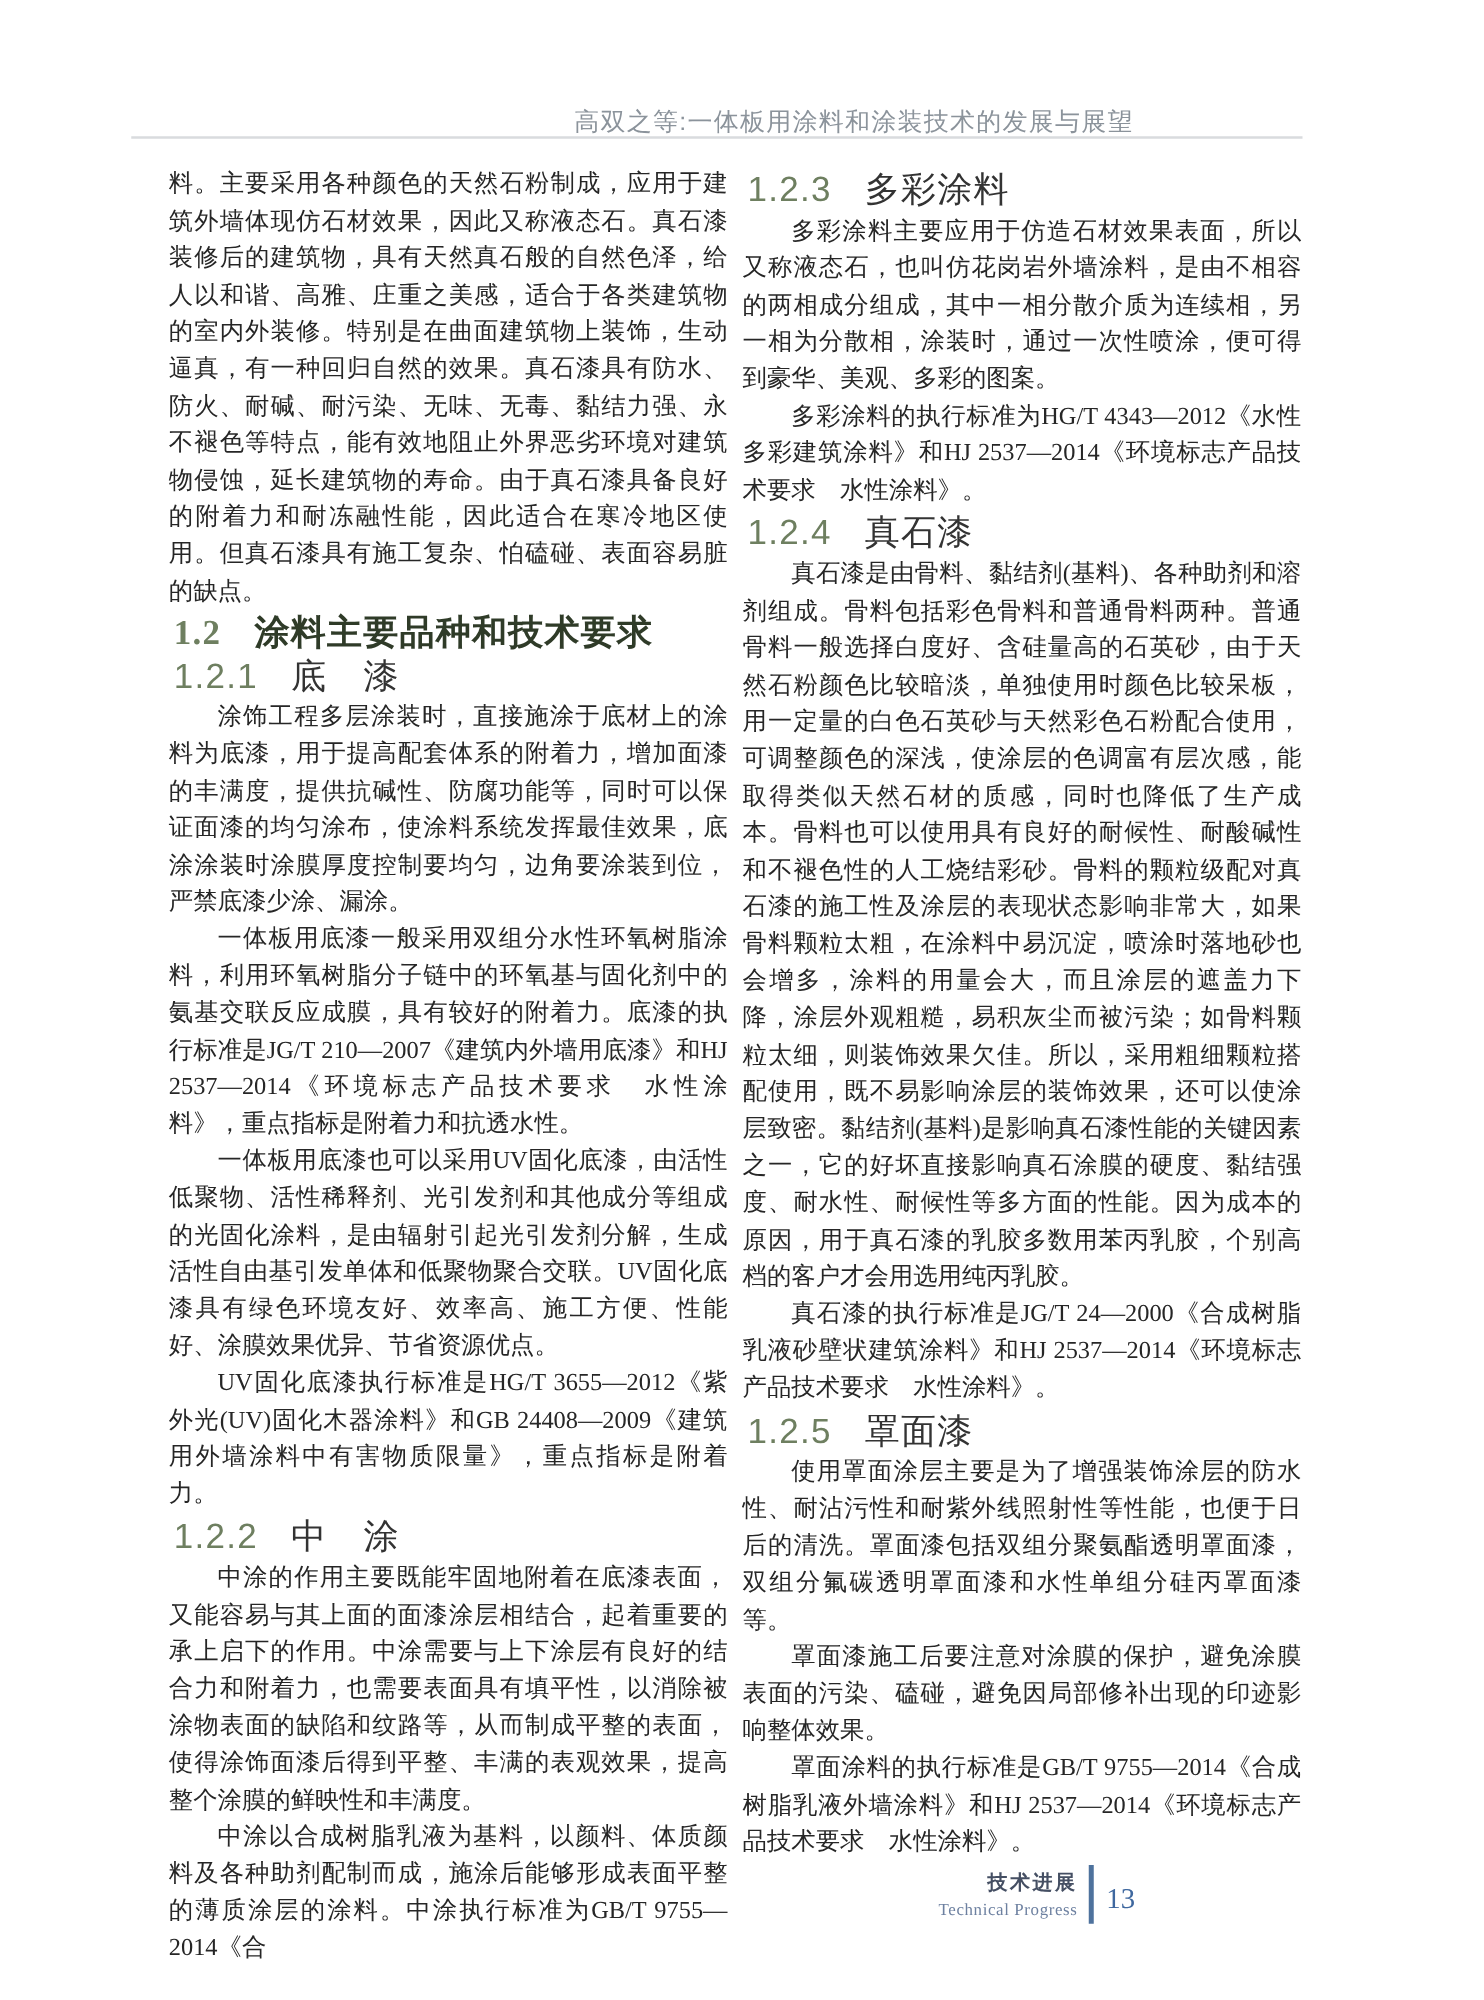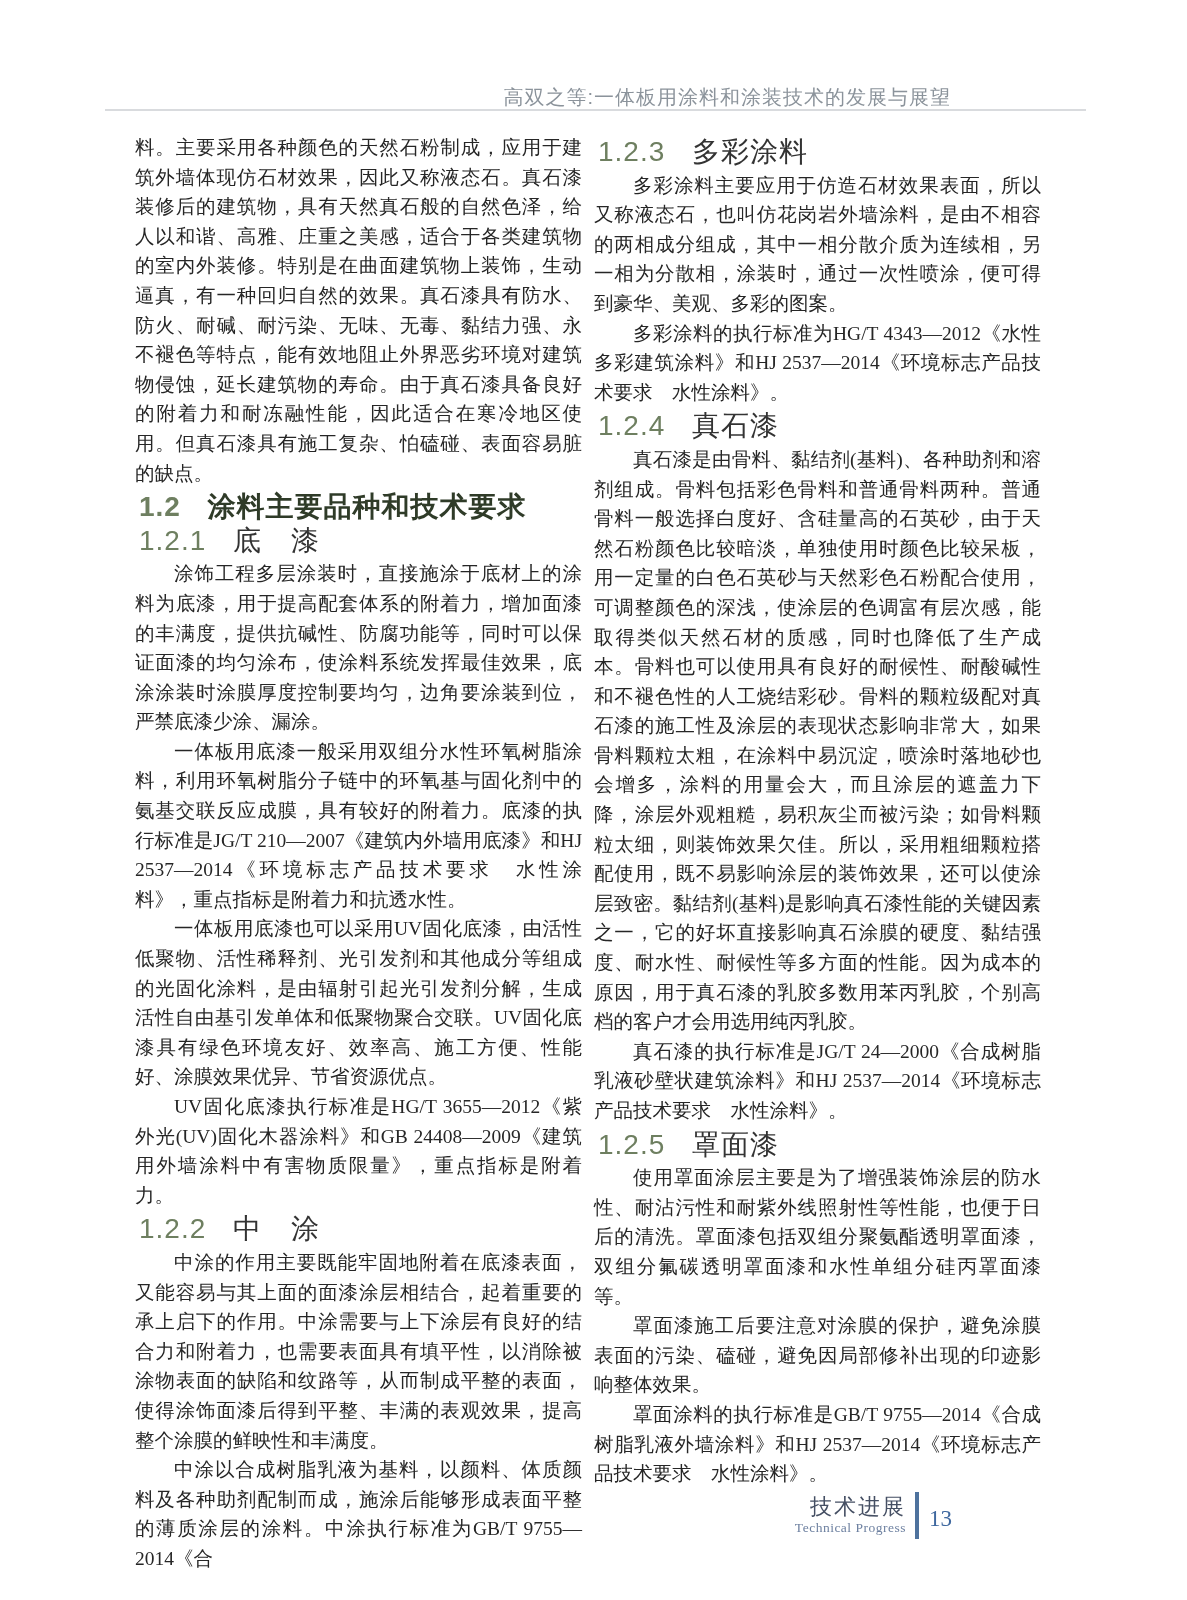--- a/index.html
+++ b/index.html
@@ -3,21 +3,20 @@
 <meta charset="utf-8">
 <style>
   html,body{margin:0;padding:0;background:#ffffff;}
   .page{
     position:relative;
     width:1042px;
     height:1600px;
     background:#ffffff;
     overflow:hidden;
     font-family:"Liberation Serif", serif;
-    padding-left:44px;
   }
   
   .running-head{
     position:absolute;
     top:84px;
     right:135px;
     font-family:"Liberation Sans", sans-serif;
     font-size:20px;
     letter-spacing:1px;
     color:#8b939b;
@@ -51,40 +50,40 @@
   }
   p.ind{text-indent:2em;}
   .h2, .h3{
     margin:4px;
     font-family:"Liberation Sans", sans-serif;
     font-size:28px;
     line-height:29.6px;
     font-weight:normal;
     white-space:nowrap;
   }
-  .h2{font-weight:bold;}
+  .h2{font-weight:bold;font-family:Liberation Serif, serif;}
   .hnum{color:#6e7f60;margin-right:0.95em;letter-spacing:1px;}
   .h2 .htitle{color:#2f3b28;letter-spacing:1px;}
   .h3 .htitle{color:#333333;letter-spacing:1px;}
   
   .footer{
     position:absolute;
     top:1492px;
     right:134px;
     display:flex;
     align-items:center;
   }
   .footer-labels{
     text-align:right;
     margin-right:9px;
   }
   .footer-cn{
     font-family:"Liberation Sans", sans-serif;
-    font-size:22px;
-    font-weight:normal;
+    font-size:16px;
+    font-weight:bold;
     color:#454f63;
     letter-spacing:2px;
     line-height:24px;
   }
   .footer-en{
     font-family:"Liberation Serif", serif;
     font-size:13.5px;
     color:#6d80a0;
     letter-spacing:0.5px;
     line-height:17px;

